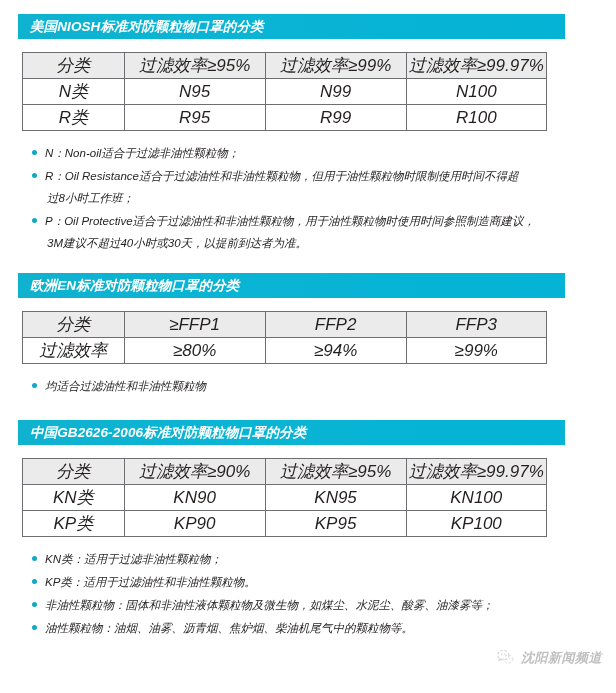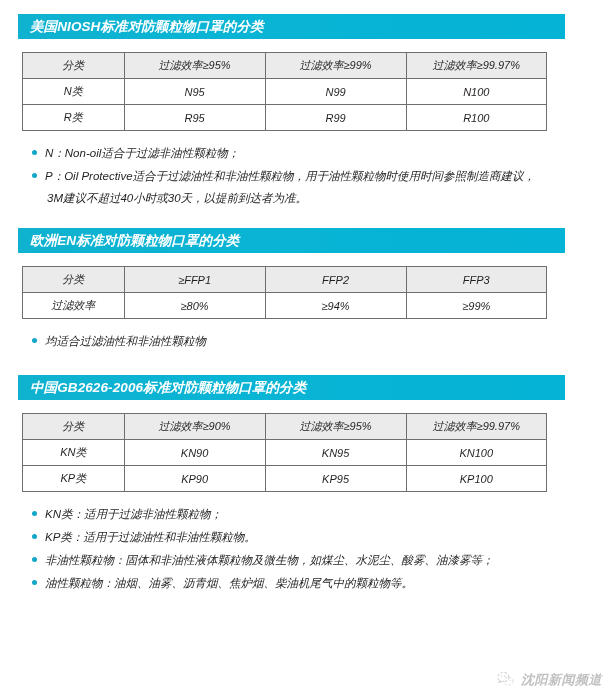--- a/index.html
+++ b/index.html
@@ -53,21 +53,21 @@
   table.data {
     width: 100%;
     border-collapse: collapse;
     table-layout: fixed;
     border: 1px solid #6d6e71;
   }
   table.data th,
   table.data td {
     border: 1px solid #6d6e71;
     text-align: center;
-    font-size: 11px;
+    font-size: 17px;
     color: #231f20;
     height: 25px;
     padding: 0 2px;
     font-weight: normal;
     white-space: nowrap;
   }
   table.data thead th {
     background: #ebebeb;
   }
   table.data tbody td {
@@ -106,21 +106,21 @@
   }
 
   
   .gap-a { height: 18px; }
   .gap-b { height: 22px; }
 
   
   .watermark {
     position: absolute;
     right: 14px;
-    bottom: 4px;
+    bottom: 26px;
     display: flex;
     align-items: center;
     gap: 6px;
     opacity: 0.62;
   }
   .watermark .wm-icon {
     width: 19px;
     height: 19px;
     position: relative;
   }
@@ -174,20 +174,25 @@
             <td>R100</td>
           </tr>
         </tbody>
       </table>
     </div>
 
     <div class="notes">
       <div class="note">
         <span class="dot"></span>
         <span>N：Non-oil适合于过滤非油性颗粒物；</span>
+      </div>
+      <div class="note">
+        <span class="dot"></span>
+        <span>R：Oil Resistance适合于过滤油性和非油性颗粒物，但用于油性颗粒物时限制使用时间不得超</span>
+        <span class="line2">过8小时工作班；</span>
       </div>
       <div class="note">
         <span class="dot"></span>
         <span>P：Oil Protective适合于过滤油性和非油性颗粒物，用于油性颗粒物时使用时间参照制造商建议，</span>
         <span class="line2">3M建议不超过40小时或30天，以提前到达者为准。</span>
       </div>
     </div>
   </div>
 
   <div class="gap-a"></div>

